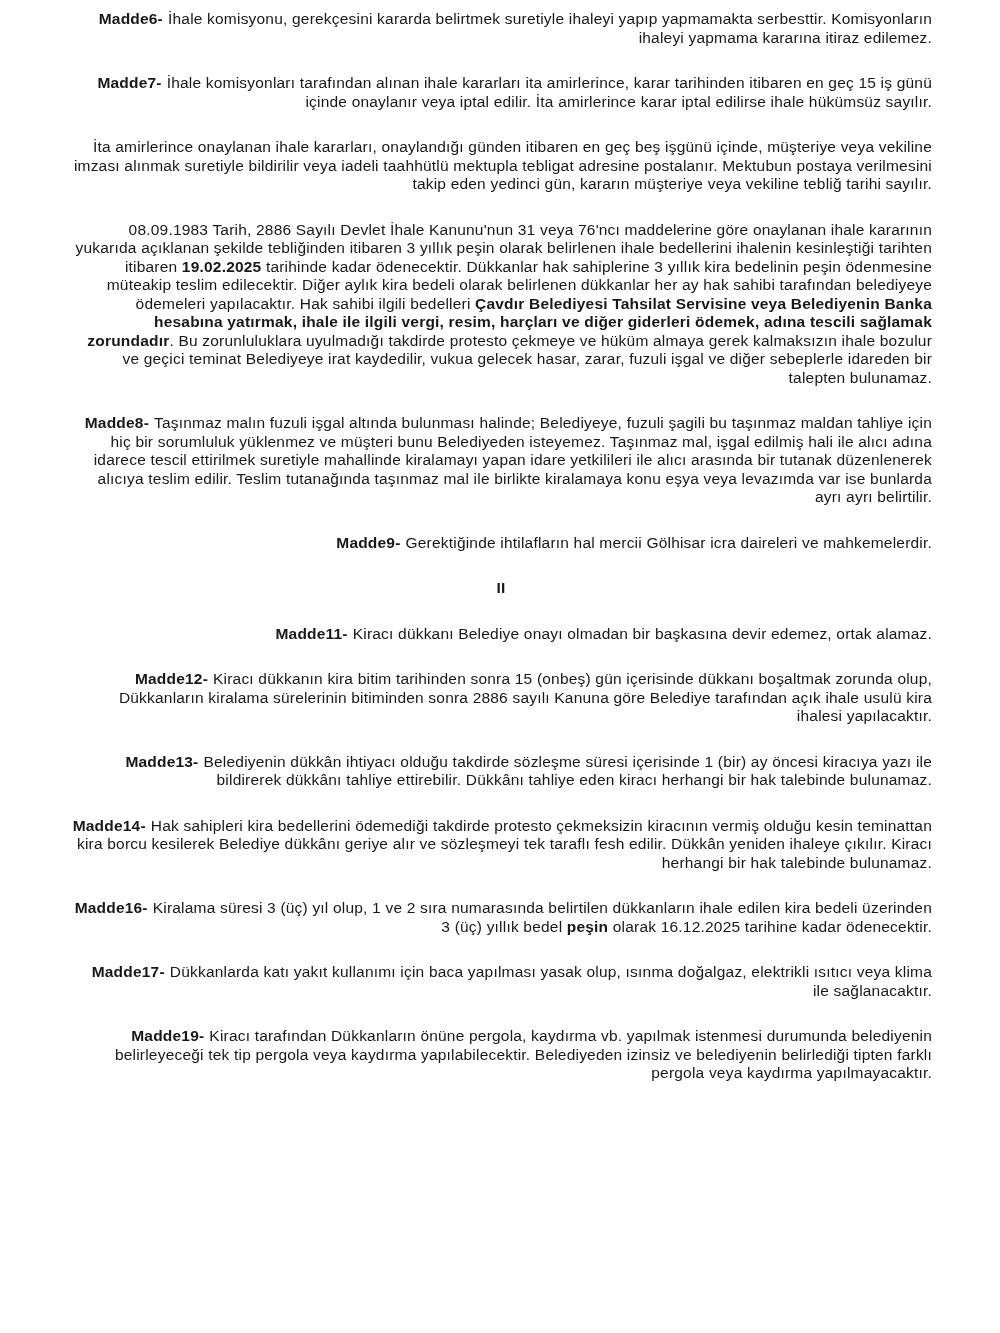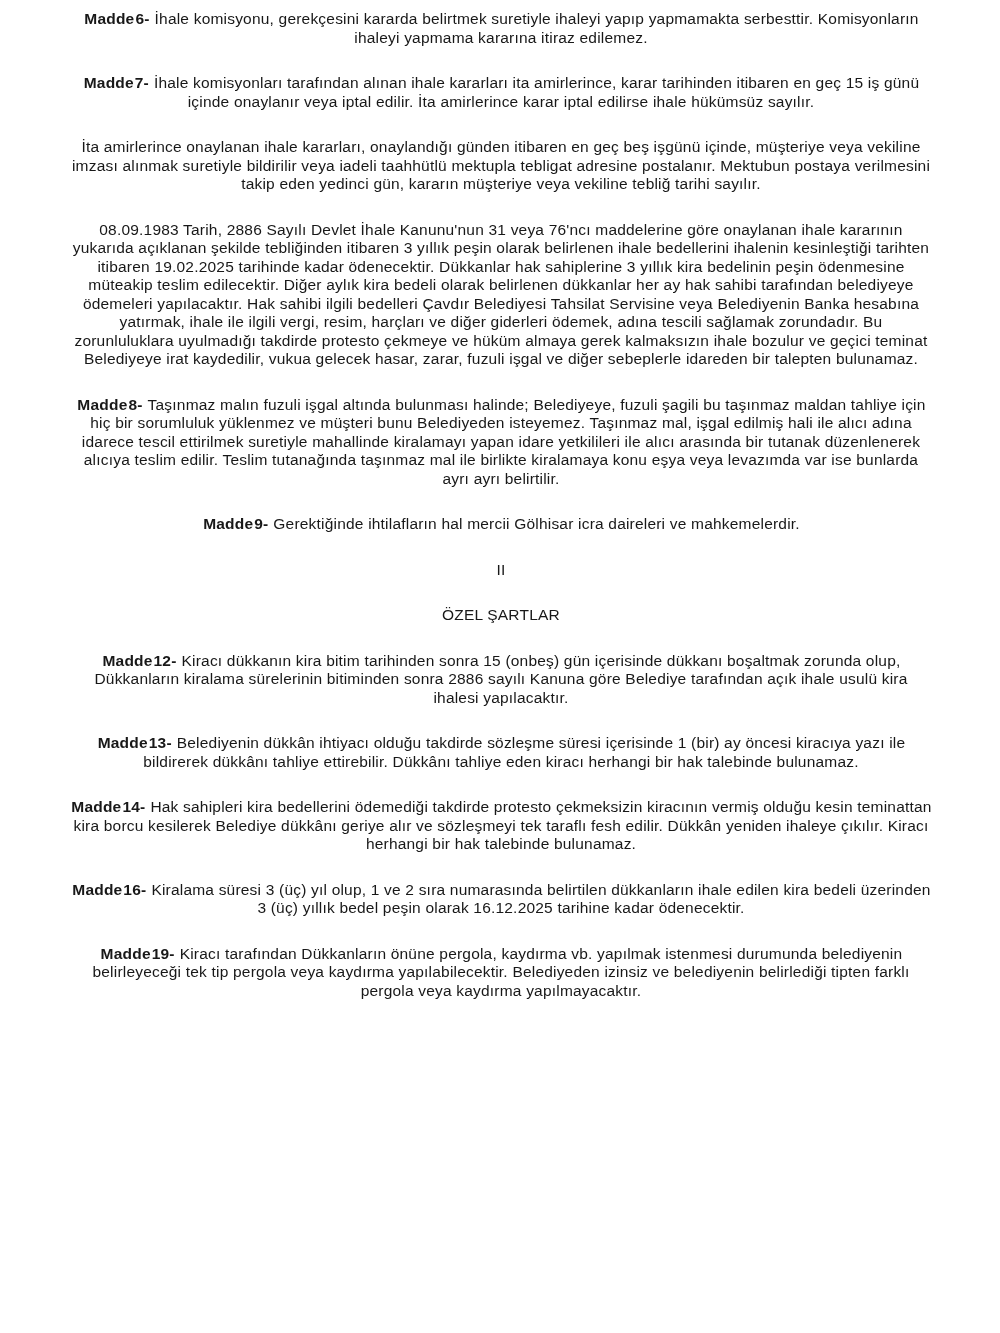--- a/index.html
+++ b/index.html
@@ -16,50 +16,52 @@
     padding: 10px 68px 20px 70px;
     font-family: "Liberation Sans", "DejaVu Sans", sans-serif;
     font-size: 15.5px;
     line-height: 18.5px;
     letter-spacing: 0.2px;
     color: #181818;
     overflow: hidden;
   }
   .para {
     margin: 0 0 27px 0;
-    text-align: center;
+    text-align: right;
   }
   .para.center {
+    text-align: center;
     font-weight: bold;
   }
   .madde-label {
     font-weight: bold;
     display: inline-block;
     width: 52px;
   }
   .madde-num {
     font-weight: bold;
     margin-right: 5px;
   }
   .b {
-    font-weight: normal;
+    font-weight: bold;
   }
 </style>
 </head>
 <body>
 
 <div class="page">
   <div id="doc-root">
       <p class="para article"><span class="madde-label">Madde</span><span class="madde-num">6-</span><span>İhale komisyonu, gerekçesini kararda belirtmek suretiyle ihaleyi yapıp yapmamakta serbesttir. Komisyonların ihaleyi yapmama kararına itiraz edilemez.</span></p>
       <p class="para article"><span class="madde-label">Madde</span><span class="madde-num">7-</span><span>İhale komisyonları tarafından alınan ihale kararları ita amirlerince, karar tarihinden itibaren en geç 15 iş günü içinde onaylanır veya iptal edilir. İta amirlerince karar iptal edilirse ihale hükümsüz sayılır.</span></p>
       <p class="para plain"><span>İta amirlerince onaylanan ihale kararları, onaylandığı günden itibaren en geç beş işgünü içinde, müşteriye veya vekiline imzası alınmak suretiyle bildirilir veya iadeli taahhütlü mektupla tebligat adresine postalanır. Mektubun postaya verilmesini takip eden yedinci gün, kararın müşteriye veya vekiline tebliğ tarihi sayılır.</span></p>
       <p class="para plain"><span>08.09.1983 Tarih, 2886 Sayılı Devlet İhale Kanunu'nun 31 veya 76'ncı maddelerine göre onaylanan ihale kararının yukarıda açıklanan şekilde tebliğinden itibaren 3 yıllık peşin olarak belirlenen ihale bedellerini ihalenin kesinleştiği tarihten itibaren </span><span class="b">19.02.2025</span><span> tarihinde kadar ödenecektir. Dükkanlar hak sahiplerine 3 yıllık kira bedelinin peşin ödenmesine müteakip teslim edilecektir. Diğer aylık kira bedeli olarak belirlenen dükkanlar her ay hak sahibi tarafından belediyeye ödemeleri yapılacaktır. Hak sahibi ilgili bedelleri </span><span class="b">Çavdır Belediyesi Tahsilat Servisine veya Belediyenin Banka hesabına yatırmak, ihale ile ilgili vergi, resim, harçları ve diğer giderleri ödemek, adına tescili sağlamak zorundadır</span><span>. Bu zorunluluklara uyulmadığı takdirde protesto çekmeye ve hüküm almaya gerek kalmaksızın ihale bozulur ve geçici teminat Belediyeye irat kaydedilir, vukua gelecek hasar, zarar, fuzuli işgal ve diğer sebeplerle idareden bir talepten bulunamaz.</span></p>
       <p class="para article"><span class="madde-label">Madde</span><span class="madde-num">8-</span><span>Taşınmaz malın fuzuli işgal altında bulunması halinde; Belediyeye, fuzuli şagili bu taşınmaz maldan tahliye için hiç bir sorumluluk yüklenmez ve müşteri bunu Belediyeden isteyemez. Taşınmaz mal, işgal edilmiş hali ile alıcı adına idarece tescil ettirilmek suretiyle mahallinde kiralamayı yapan idare yetkilileri ile alıcı arasında bir tutanak düzenlenerek alıcıya teslim edilir. Teslim tutanağında taşınmaz mal ile birlikte kiralamaya konu eşya veya levazımda var ise bunlarda ayrı ayrı belirtilir.</span></p>
       <p class="para article"><span class="madde-label">Madde</span><span class="madde-num">9-</span><span>Gerektiğinde ihtilafların hal mercii Gölhisar icra daireleri ve mahkemelerdir.</span></p>
       <p class="para center"><span class="b">II</span></p>
-      <p class="para center"><span class="b">ÖZEL ŞARTLAR</span></p>
+      <p class="para article"><span class="madde-label">Madde</span><span class="madde-num">11-</span><span>Kiracı dükkanı Belediye onayı olmadan bir başkasına devir edemez, ortak alamaz.</span></p>
       <p class="para article"><span class="madde-label">Madde</span><span class="madde-num">12-</span><span>Kiracı dükkanın kira bitim tarihinden sonra 15 (onbeş) gün içerisinde dükkanı boşaltmak zorunda olup, Dükkanların kiralama sürelerinin bitiminden sonra 2886 sayılı Kanuna göre Belediye tarafından açık ihale usulü kira ihalesi yapılacaktır.</span></p>
       <p class="para article"><span class="madde-label">Madde</span><span class="madde-num">13-</span><span>Belediyenin dükkân ihtiyacı olduğu takdirde sözleşme süresi içerisinde 1 (bir) ay öncesi kiracıya yazı ile bildirerek dükkânı tahliye ettirebilir. Dükkânı tahliye eden kiracı herhangi bir hak talebinde bulunamaz.</span></p>
       <p class="para article"><span class="madde-label">Madde</span><span class="madde-num">14-</span><span>Hak sahipleri kira bedellerini ödemediği takdirde protesto çekmeksizin kiracının vermiş olduğu kesin teminattan kira borcu kesilerek Belediye dükkânı geriye alır ve sözleşmeyi tek taraflı fesh edilir. Dükkân yeniden ihaleye çıkılır. Kiracı herhangi bir hak talebinde bulunamaz.</span></p>
       <p class="para article"><span class="madde-label">Madde</span><span class="madde-num">16-</span><span>Kiralama süresi 3 (üç) yıl olup, 1 ve 2 sıra numarasında belirtilen dükkanların ihale edilen kira bedeli üzerinden 3 (üç) yıllık bedel </span><span class="b">peşin</span><span> olarak 16.12.2025 tarihine kadar ödenecektir.</span></p>
+      <p class="para article"><span class="madde-label">Madde</span><span class="madde-num">17-</span><span>Dükkanlarda katı yakıt kullanımı için baca yapılması yasak olup, ısınma doğalgaz, elektrikli ısıtıcı veya klima ile sağlanacaktır.</span></p>
       <p class="para article"><span class="madde-label">Madde</span><span class="madde-num">19-</span><span>Kiracı tarafından Dükkanların önüne pergola, kaydırma vb. yapılmak istenmesi durumunda belediyenin belirleyeceği tek tip pergola veya kaydırma yapılabilecektir. Belediyeden izinsiz ve belediyenin belirlediği tipten farklı pergola veya kaydırma yapılmayacaktır.</span></p>
     </div>
 </div>
 
 </body></html>

